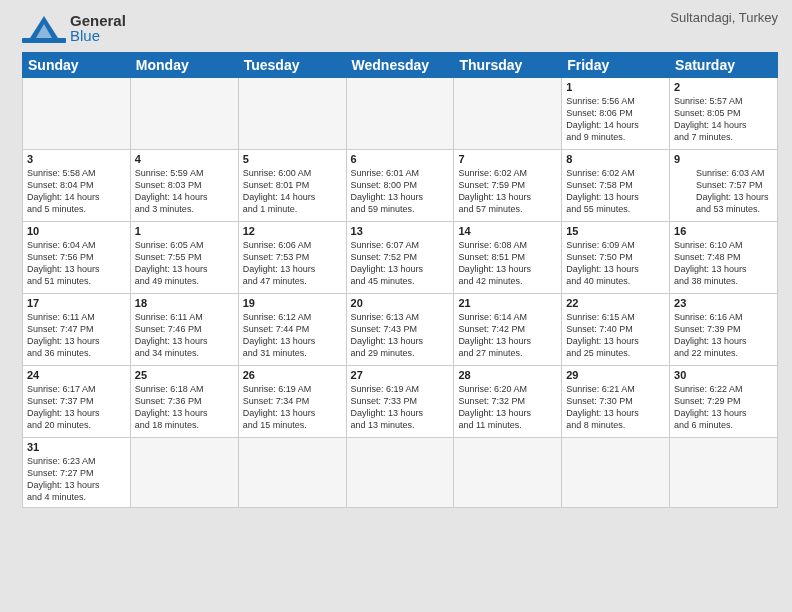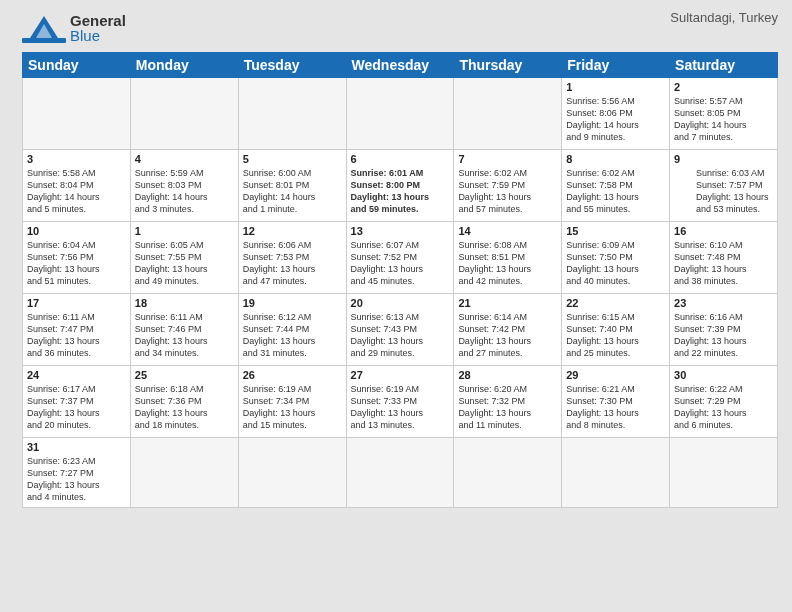--- a/index.html
+++ b/index.html
@@ -171,21 +171,21 @@
           </td>
           <td>
             <div class="day-number">5</div>
             <div class="day-info" style="white-space: pre-line;">Sunrise: 6:00 AM
 Sunset: 8:01 PM
 Daylight: 14 hours
 and 1 minute.</div>
           </td>
           <td>
             <div class="day-number">6</div>
-            <div class="day-info" style="white-space: pre-line; font-weight: bold;">Sunrise: 6:01 AM
+            <div class="day-info" style="white-space: pre-line;">Sunrise: 6:01 AM
 Sunset: 8:00 PM
 Daylight: 13 hours
 and 59 minutes.</div>
           </td>
           <td>
             <div class="day-number">7</div>
             <div class="day-info" style="white-space: pre-line;">Sunrise: 6:02 AM
 Sunset: 7:59 PM
 Daylight: 13 hours
 and 57 minutes.</div>

